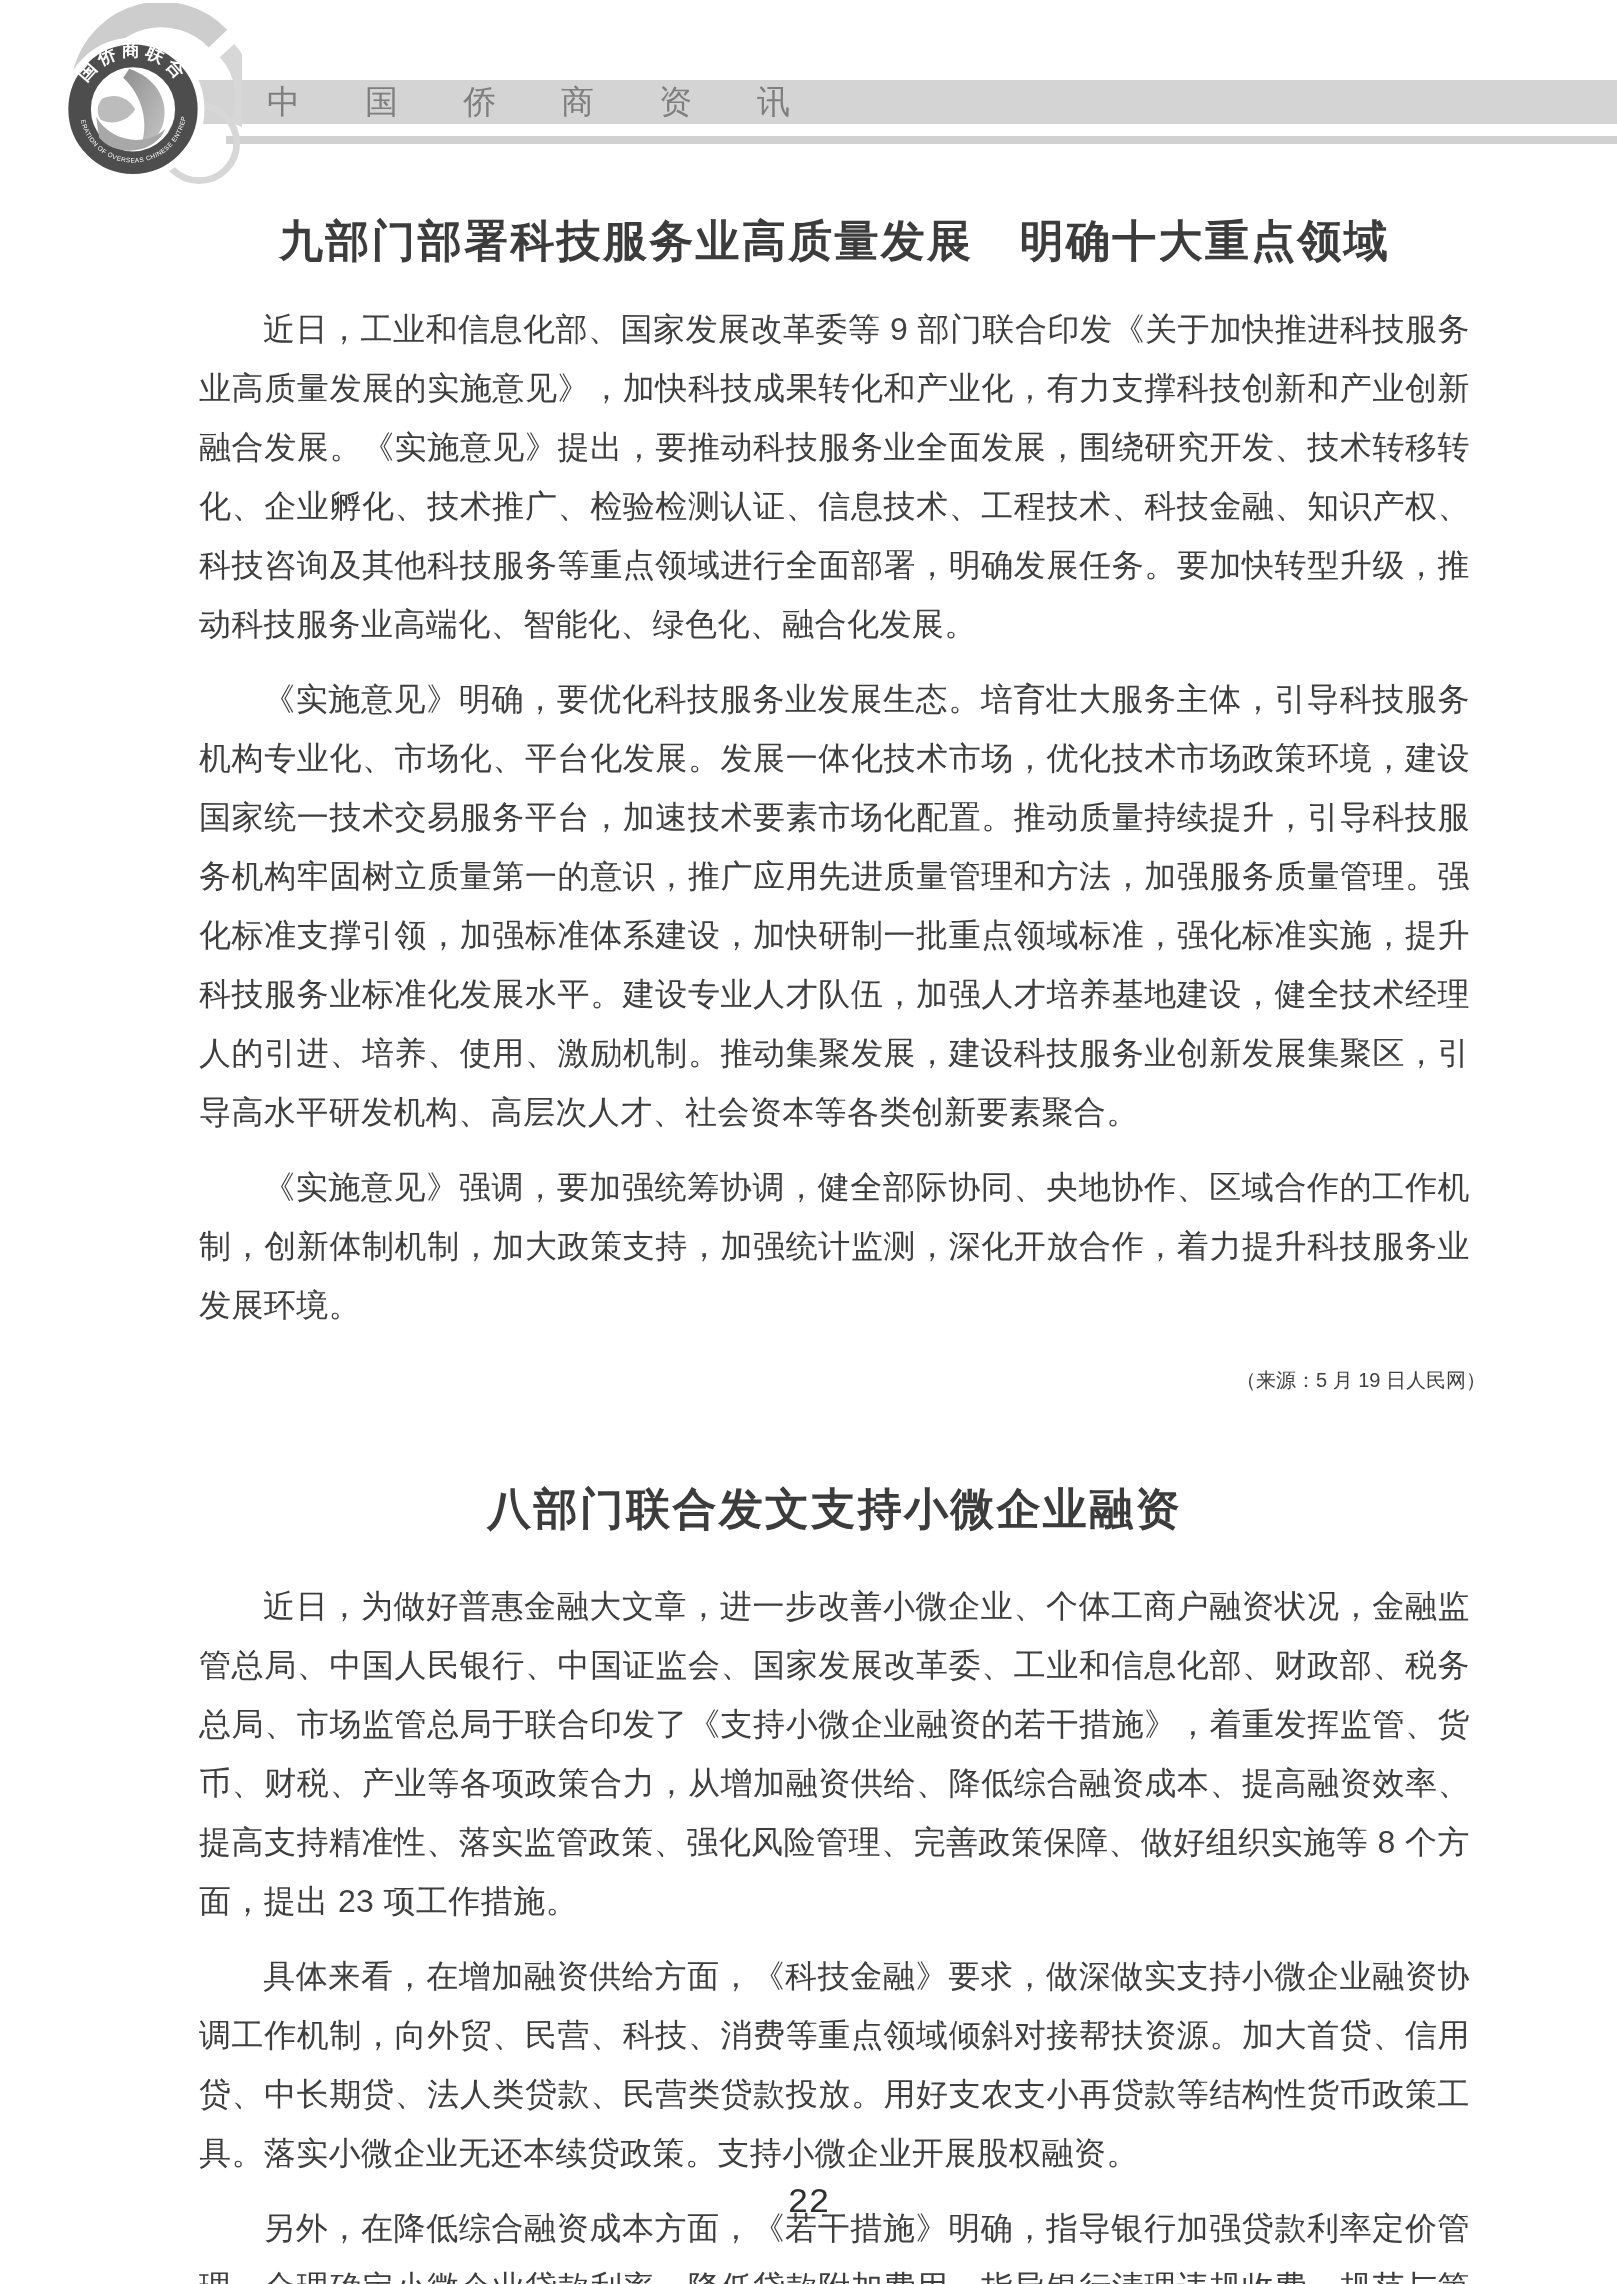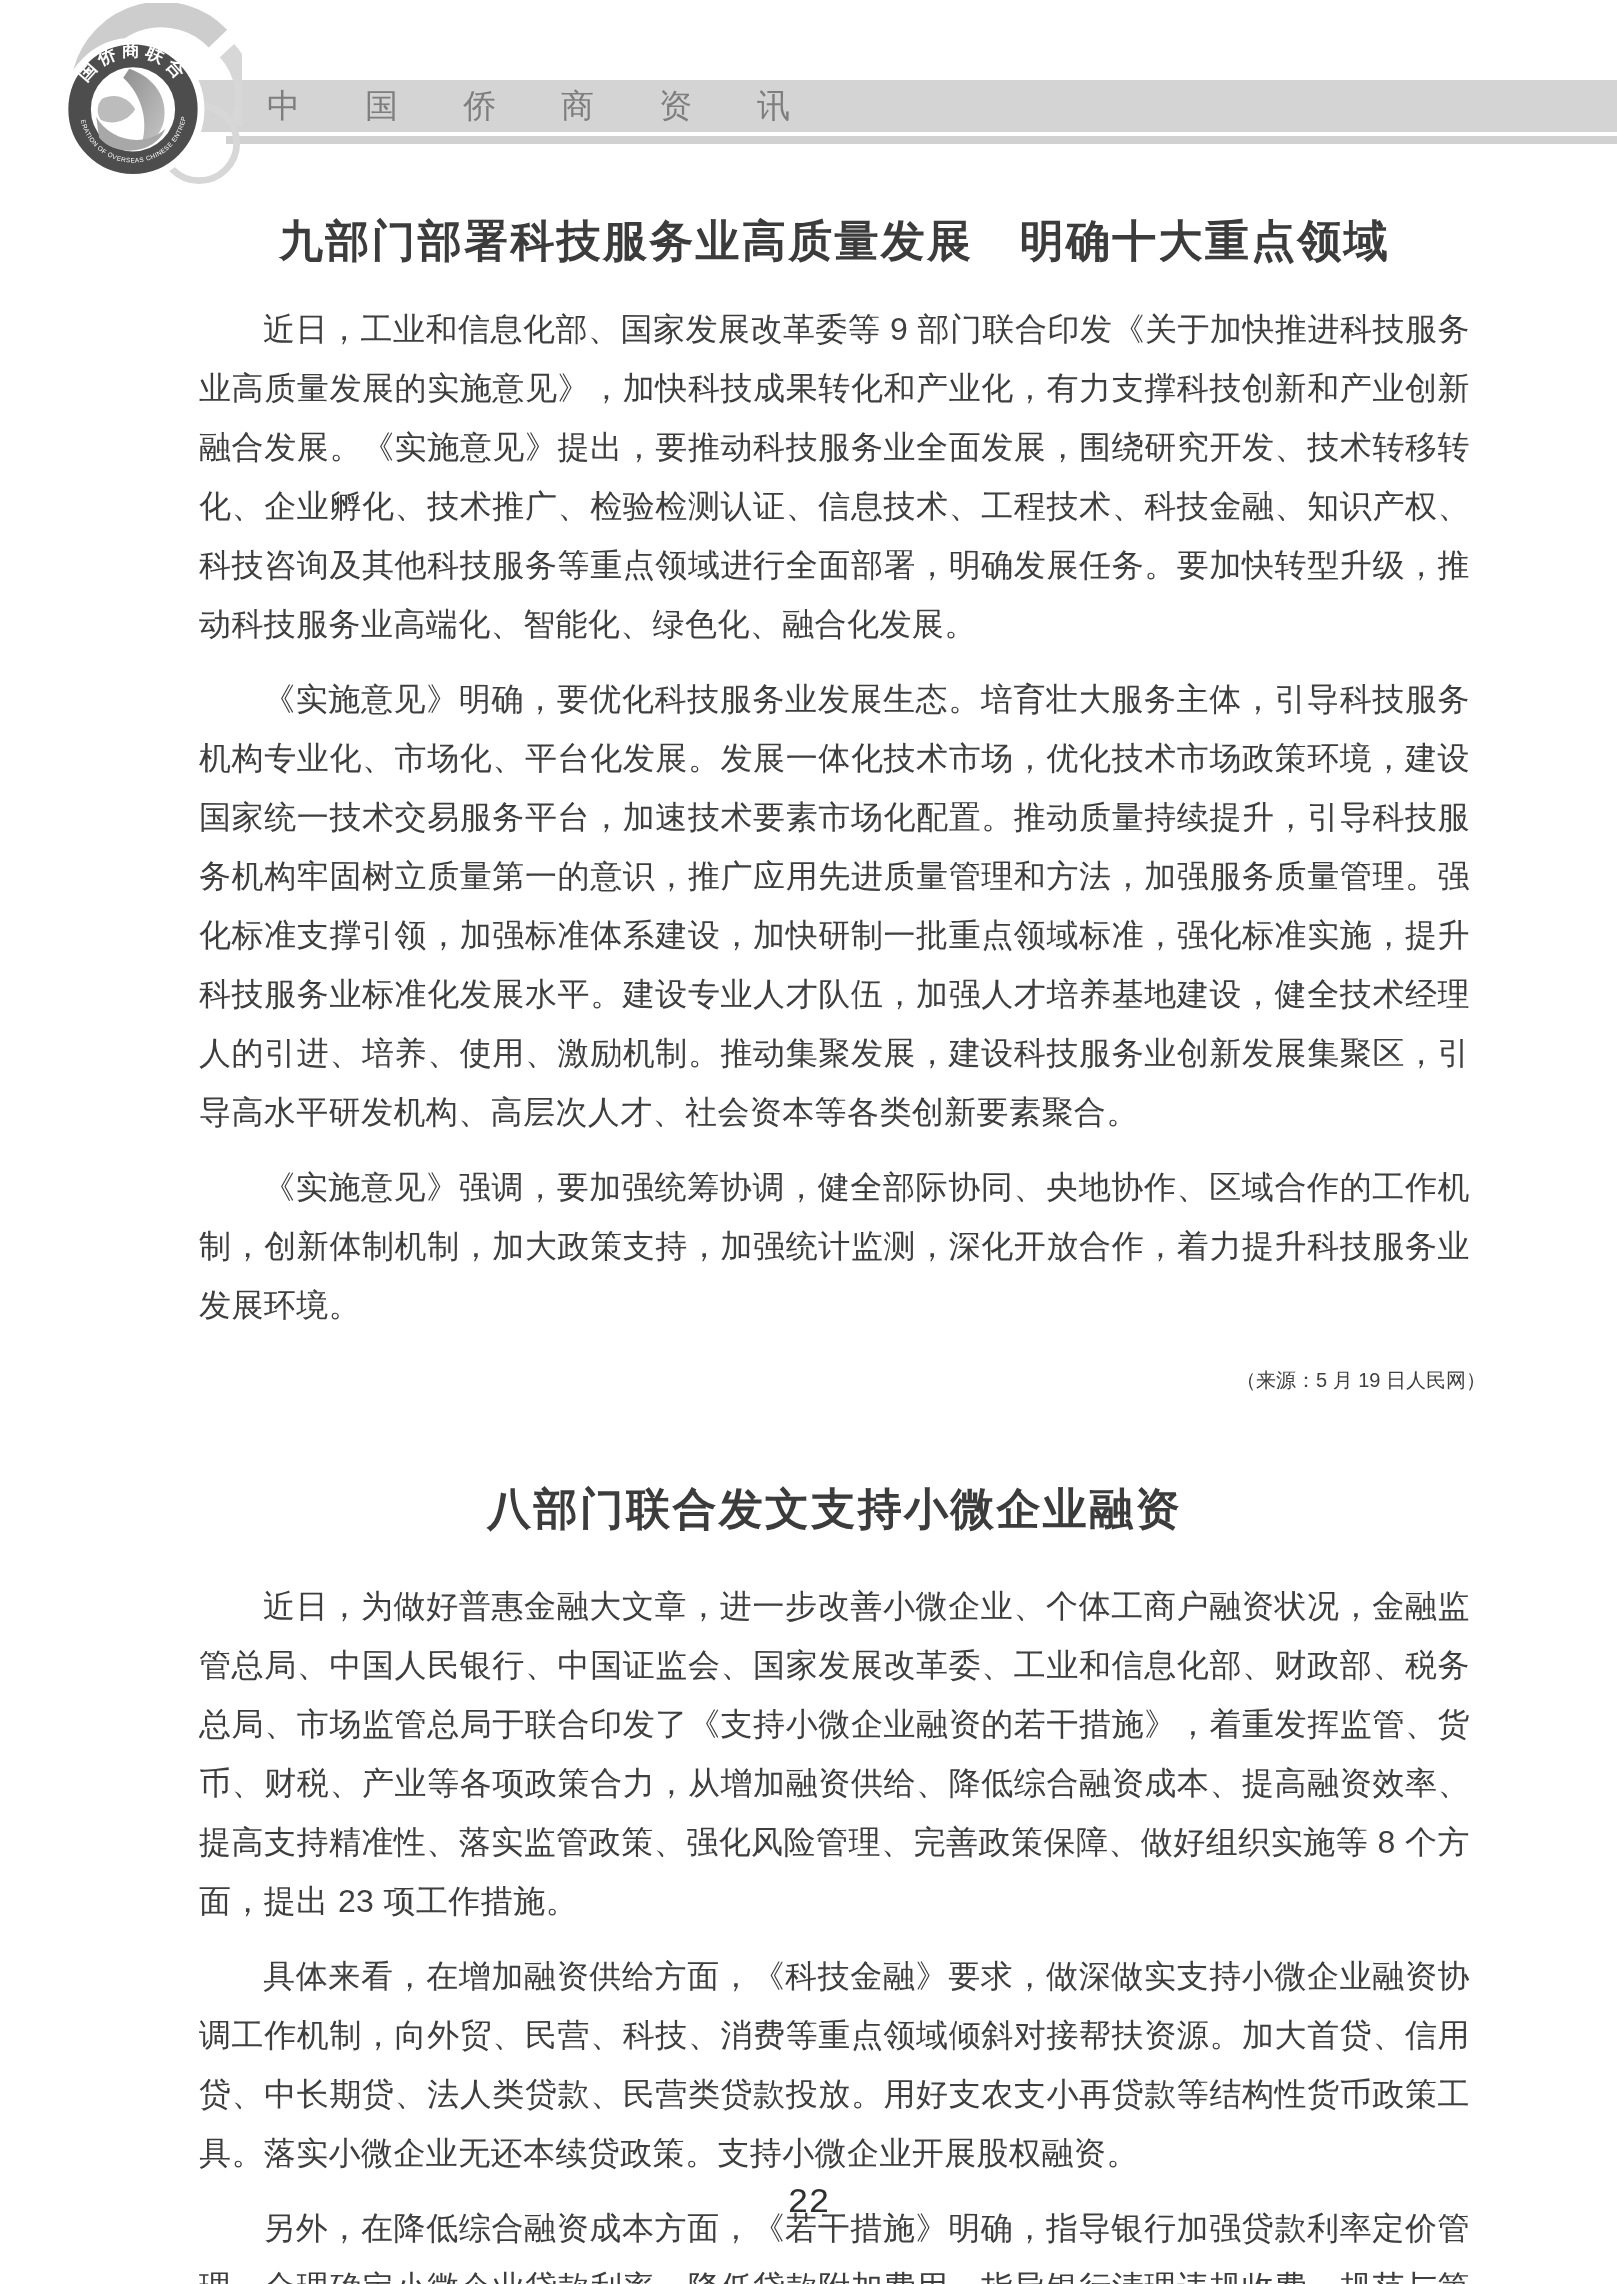--- a/index.html
+++ b/index.html
@@ -9,21 +9,21 @@
     height:2284px;
     background:#ffffff;
     overflow:hidden;
     font-family:"Liberation Sans", sans-serif;
   }
 
   
   .banner{
     position:absolute;
     left:156px; right:0; top:80px;
-    height:52px;
+    height:44px;
     background:#d4d4d4;
     z-index:1;
   }
   .banner-title{
     position:absolute;
     left:111px; top:50%;
     transform:translateY(-50%);
     font-size:33px;
     letter-spacing:65px;
     color:#7e7e7e;

